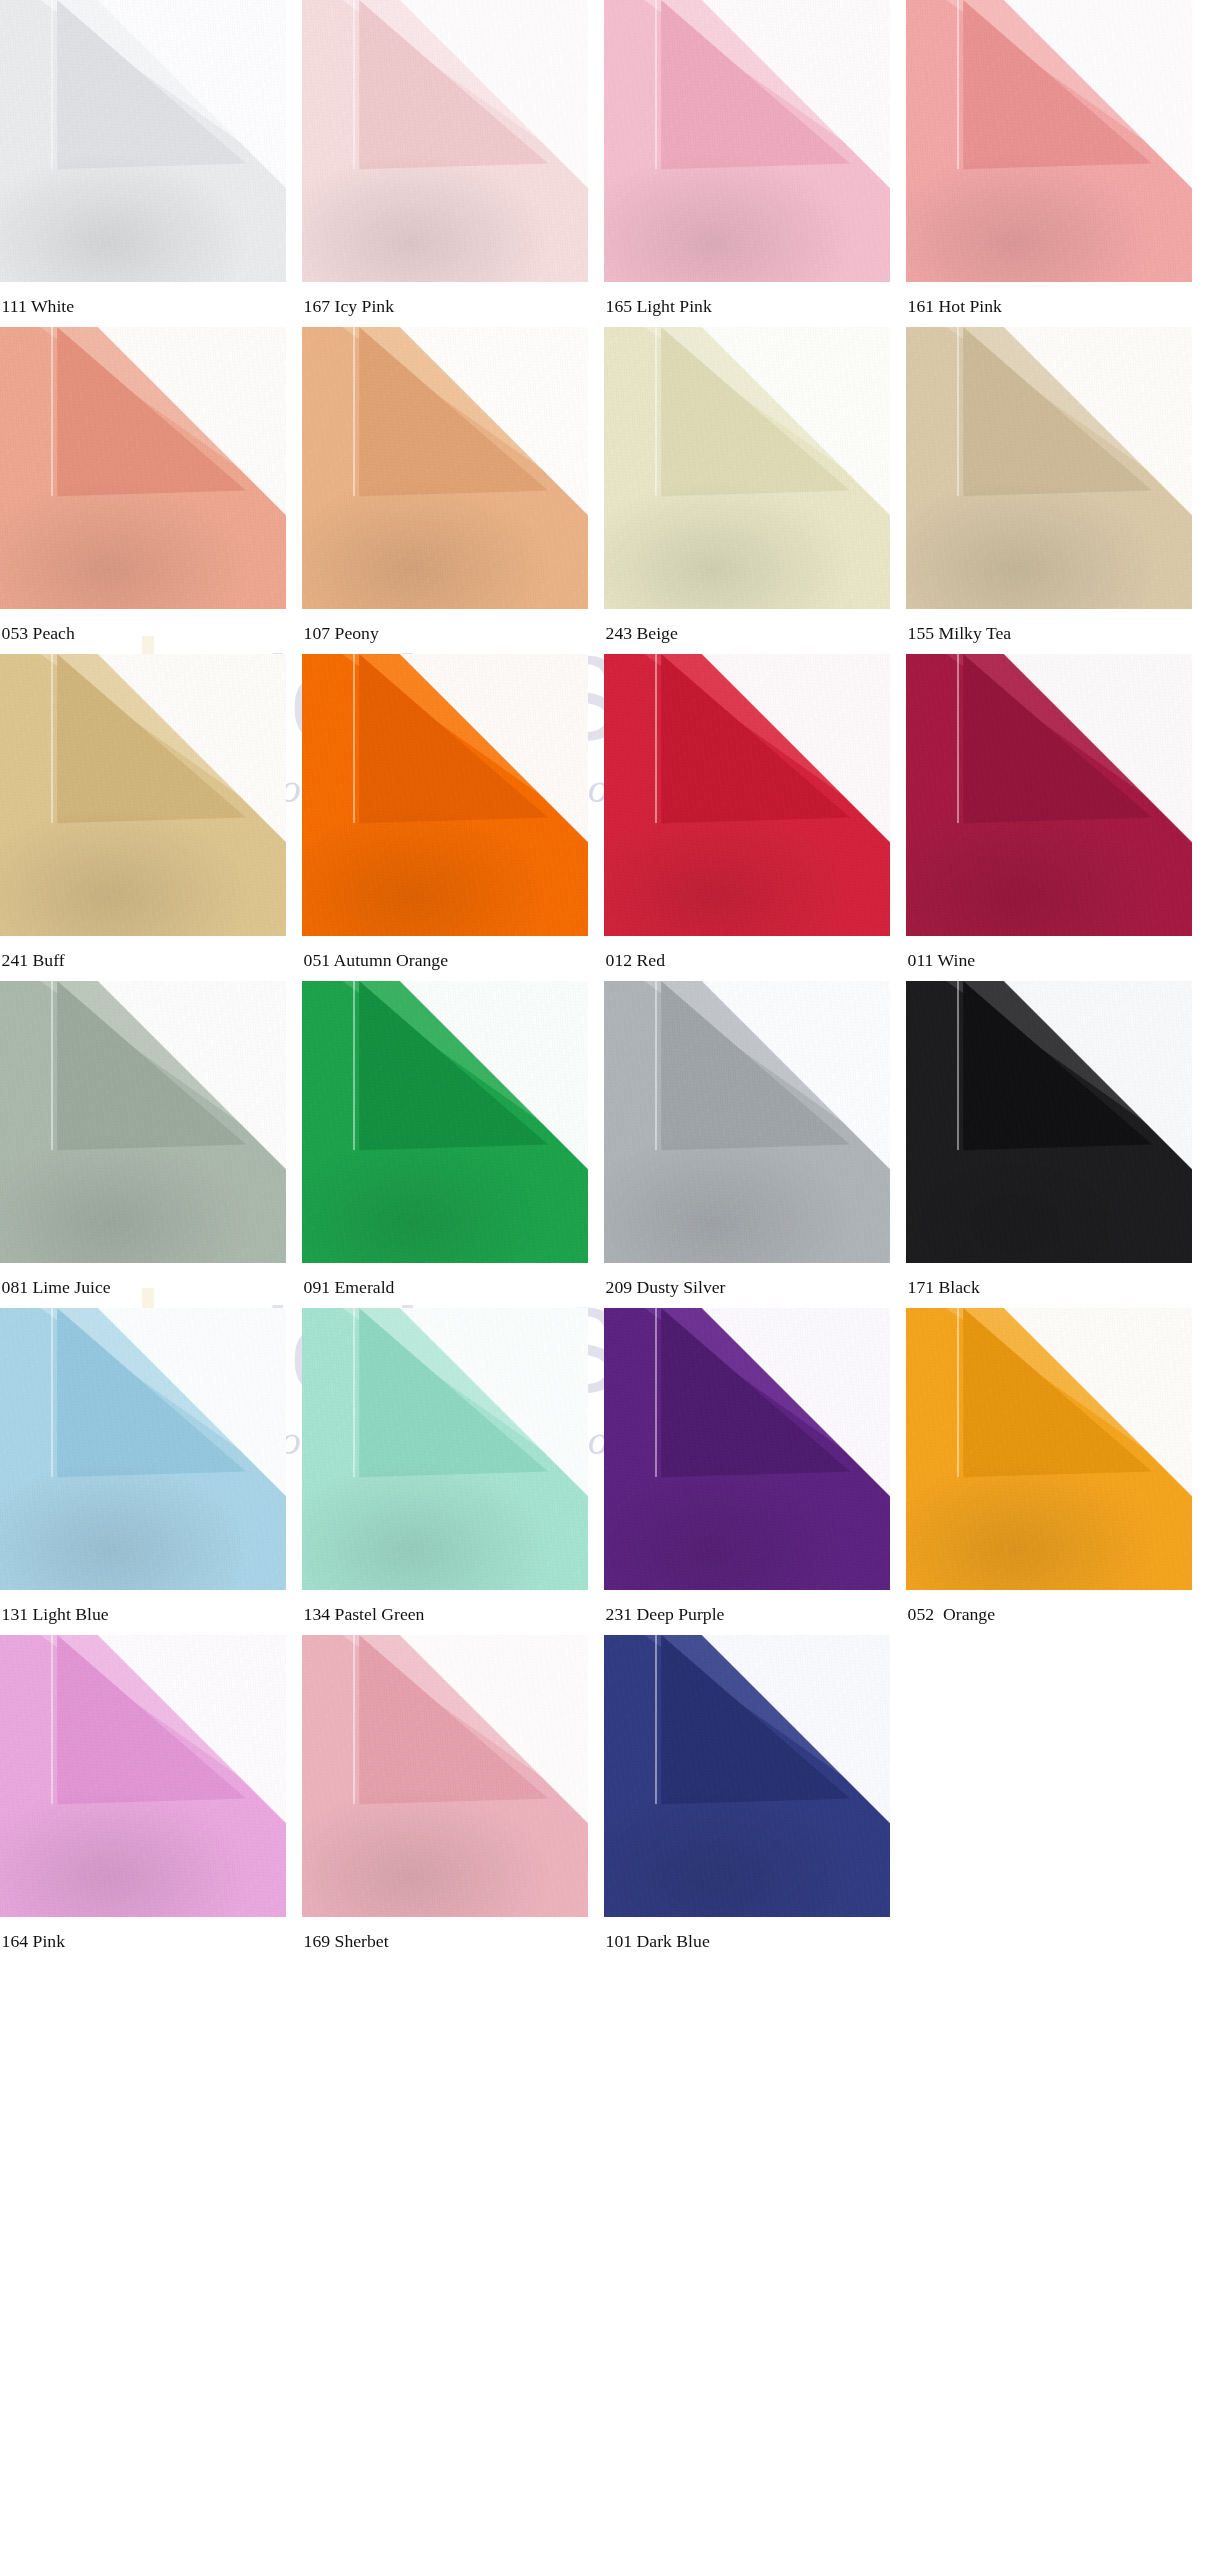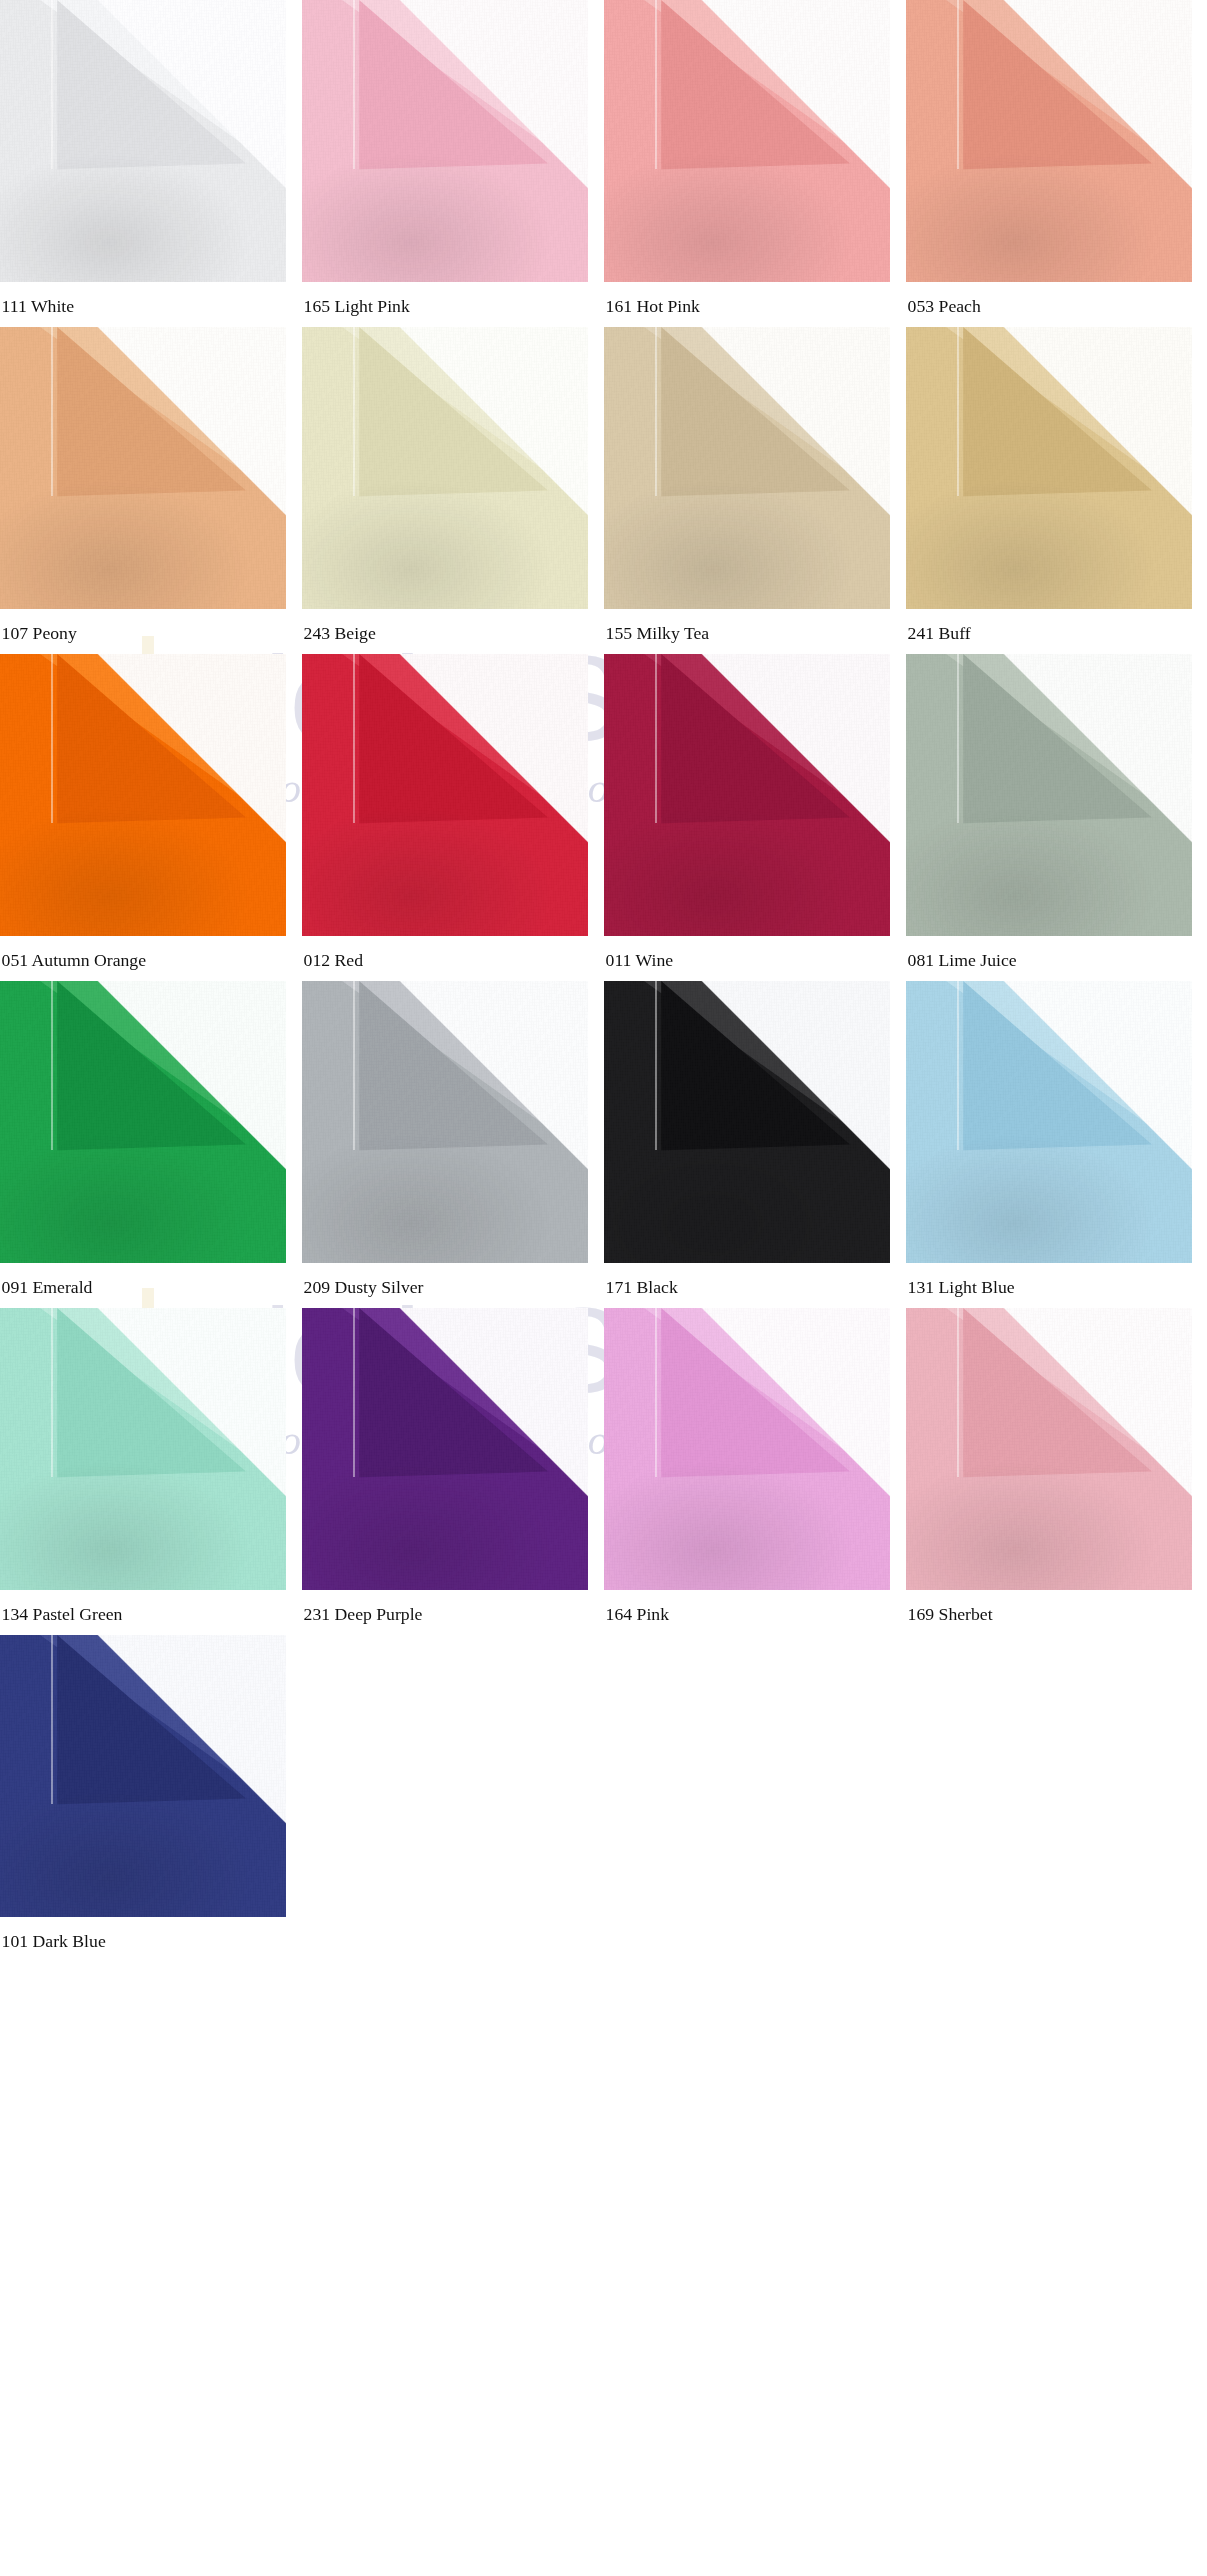--- a/index.html
+++ b/index.html
@@ -168,20 +168,32 @@
         <div class="fold-near" style="background: rgb(222, 223, 226);"></div>
         <div class="crease"></div>
         <div class="backdrop" style="background: linear-gradient(225deg, rgb(252, 252, 254) 0%, rgb(252, 252, 254) 33%, rgba(0, 0, 0, 0) 33.3%);"></div>
         <div class="shade"></div>
         <div class="grain"></div>
       </div>
       <div class="label">111 White</div>
     </div>
     <div class="cell">
       <div class="swatch">
+        <div class="sheet-base" style="background: rgb(244, 219, 220);"></div>
+        <div class="fold-far" style="background: rgb(248, 231, 232); opacity: 0.92;"></div>
+        <div class="fold-near" style="background: rgb(238, 200, 202);"></div>
+        <div class="crease"></div>
+        <div class="backdrop" style="background: linear-gradient(225deg, rgb(253, 251, 252) 0%, rgb(253, 251, 252) 33%, rgba(0, 0, 0, 0) 33.3%);"></div>
+        <div class="shade"></div>
+        <div class="grain"></div>
+      </div>
+      <div class="label">167 Icy Pink</div>
+    </div>
+    <div class="cell">
+      <div class="swatch">
         <div class="sheet-base" style="background: rgb(243, 189, 205);"></div>
         <div class="fold-far" style="background: rgb(247, 210, 221); opacity: 0.92;"></div>
         <div class="fold-near" style="background: rgb(237, 169, 189);"></div>
         <div class="crease"></div>
         <div class="backdrop" style="background: linear-gradient(225deg, rgb(253, 250, 251) 0%, rgb(253, 250, 251) 33%, rgba(0, 0, 0, 0) 33.3%);"></div>
         <div class="shade"></div>
         <div class="grain"></div>
       </div>
       <div class="label">165 Light Pink</div>
     </div>
@@ -372,20 +384,32 @@
         <div class="fold-near" style="background: rgb(77, 26, 110);"></div>
         <div class="crease"></div>
         <div class="backdrop" style="background: linear-gradient(225deg, rgb(250, 248, 252) 0%, rgb(250, 248, 252) 33%, rgba(0, 0, 0, 0) 33.3%);"></div>
         <div class="shade"></div>
         <div class="grain"></div>
       </div>
       <div class="label">231 Deep Purple</div>
     </div>
     <div class="cell">
       <div class="swatch">
+        <div class="sheet-base" style="background: rgb(243, 163, 29);"></div>
+        <div class="fold-far" style="background: rgb(246, 181, 67); opacity: 0.92;"></div>
+        <div class="fold-near" style="background: rgb(229, 149, 15);"></div>
+        <div class="crease"></div>
+        <div class="backdrop" style="background: linear-gradient(225deg, rgb(253, 251, 247) 0%, rgb(253, 251, 247) 33%, rgba(0, 0, 0, 0) 33.3%);"></div>
+        <div class="shade"></div>
+        <div class="grain"></div>
+      </div>
+      <div class="label">052  Orange</div>
+    </div>
+    <div class="cell">
+      <div class="swatch">
         <div class="sheet-base" style="background: rgb(233, 167, 221);"></div>
         <div class="fold-far" style="background: rgb(239, 189, 230); opacity: 0.92;"></div>
         <div class="fold-near" style="background: rgb(225, 148, 211);"></div>
         <div class="crease"></div>
         <div class="backdrop" style="background: linear-gradient(225deg, rgb(253, 250, 253) 0%, rgb(253, 250, 253) 33%, rgba(0, 0, 0, 0) 33.3%);"></div>
         <div class="shade"></div>
         <div class="grain"></div>
       </div>
       <div class="label">164 Pink</div>
     </div>

